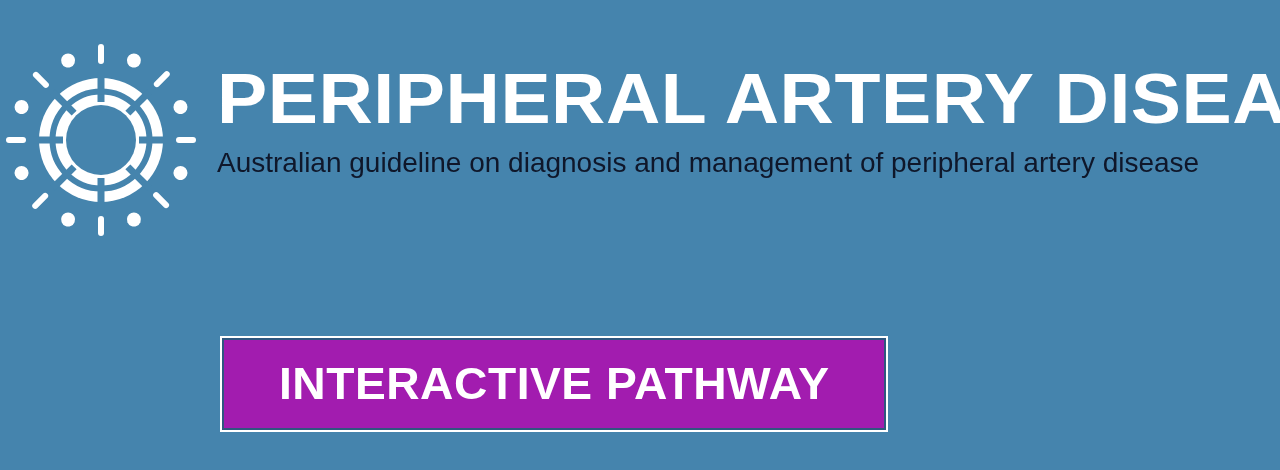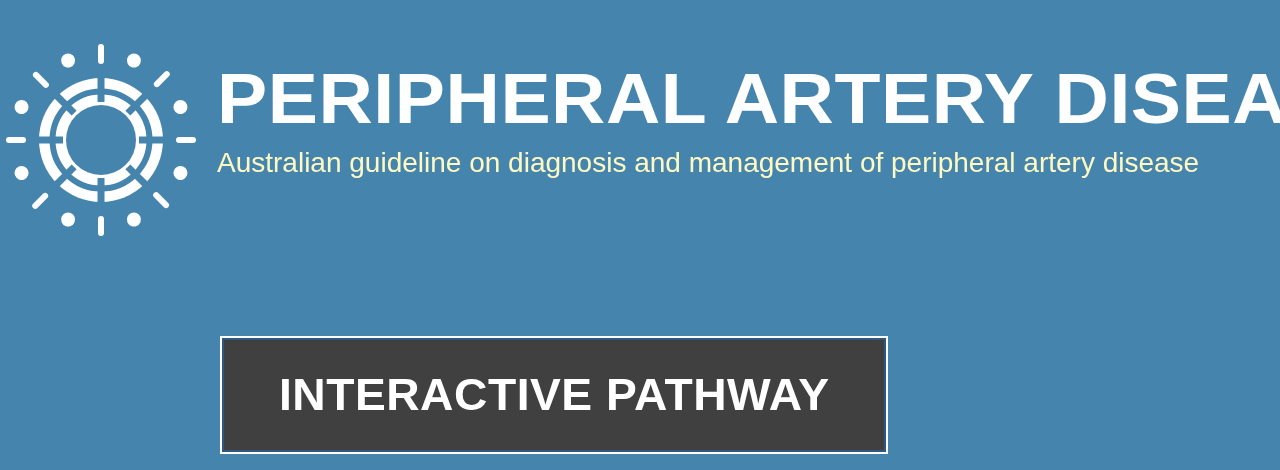--- a/index.html
+++ b/index.html
@@ -47,37 +47,37 @@
     line-height: 74px;
     font-weight: bold;
     letter-spacing: 0.5px;
     white-space: nowrap;
     transform: scaleX(1.06);
     transform-origin: left center;
   }
   .hero-subtitle {
     margin: 0;
     padding-top: 9px;
-    color: #fef9c3;
+    color: #0f172a;
     font-family: "Liberation Sans", sans-serif;
     font-size: 28px;
     line-height: 35px;
     font-weight: 400;
     max-width: 1010px;
   }
 
   
   .cta-button {
     position: absolute;
     left: 220px;
     top: 336px;
     width: 668px;
-    height: 118px;
+    height: 96px;
     box-sizing: border-box;
-    background: #404040;
+    background: #a21caf;
     border: 2px solid #ffffff;
     outline: 1px solid #4584ad;
     display: flex;
     align-items: center;
     justify-content: center;
     cursor: pointer;
     padding: 0;
     text-decoration: none;
   }
   .cta-inner {

